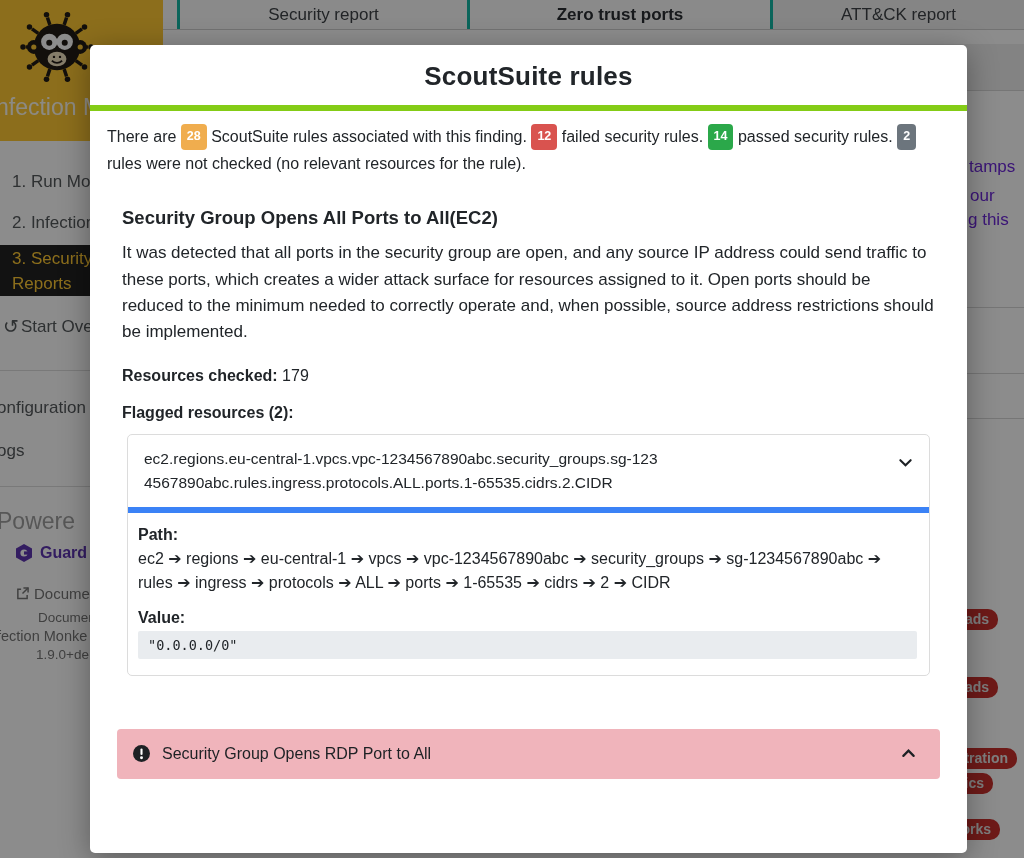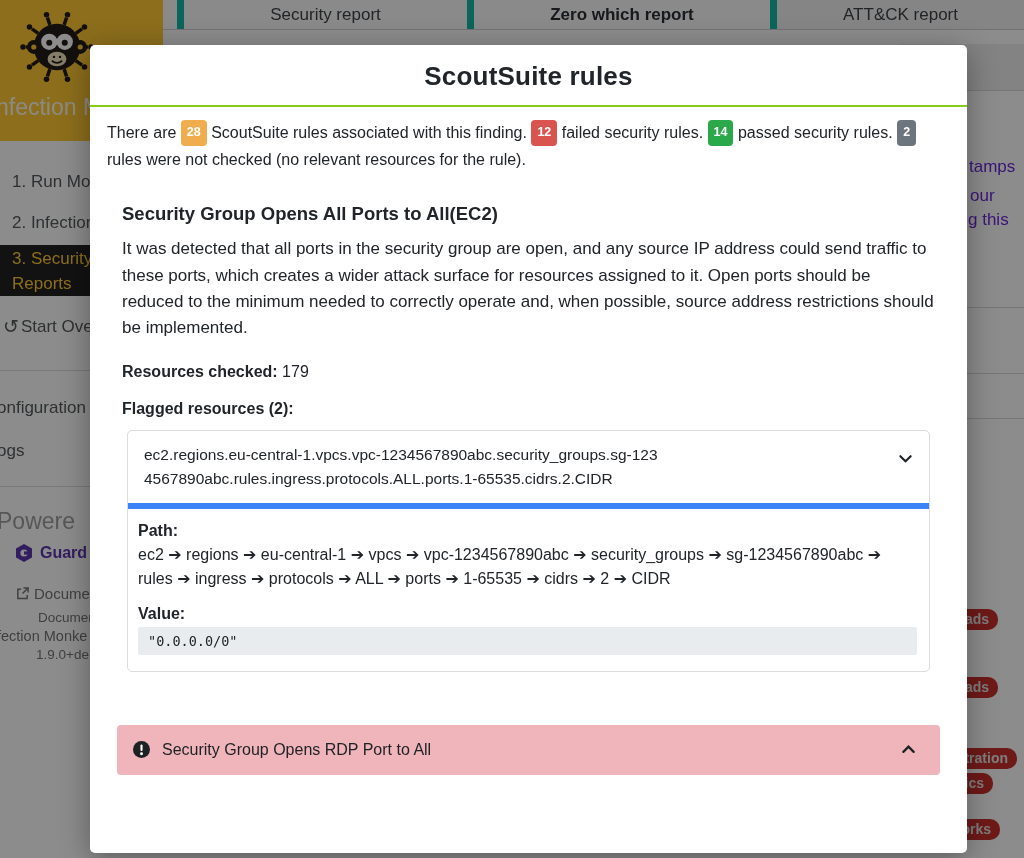--- a/index.html
+++ b/index.html
@@ -24,39 +24,39 @@
   .logs{position:absolute;left:-3px;top:441px;font-size:17px;color:#55595c;}
   .powered{position:absolute;left:-3px;top:508px;font-size:23px;color:#9e9e9e;white-space:nowrap;}
   .gc-row{position:absolute;left:14px;top:543px;display:flex;align-items:center;gap:6px;}
   .gc-text{font-size:16px;font-weight:bold;color:#5e35b1;white-space:nowrap;}
   .docs-row{position:absolute;left:16px;top:585px;display:flex;align-items:center;gap:5px;font-size:15px;color:#757575;white-space:nowrap;}
   .license{position:absolute;left:38px;top:610px;font-size:13.5px;color:#757575;}
   .appname{position:absolute;left:-3px;top:628px;font-size:14.5px;color:#757575;white-space:nowrap;}
   .version{position:absolute;left:36px;top:647px;font-size:13.5px;color:#757575;}
 
   .tabstrip{position:absolute;left:163px;top:0;right:0;height:30px;background:#fbfbfb;border-bottom:1px solid #cfcfcf;display:flex;box-sizing:border-box;}
-  .tab{display:flex;align-items:center;justify-content:center;font-size:17px;color:#3e4347;border-left:7px solid #14b8a6;box-sizing:border-box;height:100%;}
+  .tab{display:flex;align-items:center;justify-content:center;font-size:17px;color:#3e4347;border-left:3px solid #14b8a6;box-sizing:border-box;height:100%;}
   .tab-spacer{width:14px;border-left:none;}
   .tab-1{width:290px;}
   .tab-2{width:303px;font-weight:bold;color:#2b2f33;}
   .tab-3{flex:1;background:#f3f3f3;}
 
   .rb-box{position:absolute;left:900px;right:0;top:44px;height:46px;background:#efefef;border-bottom:1px solid #d8d8d8;}
   .rb-text{position:absolute;font-size:17px;color:#6d28d9;white-space:nowrap;}
   .rb-t1{left:969px;top:157px;} .rb-t2{left:970px;top:186px;} .rb-t3{left:968px;top:210px;}
   .rb-line{position:absolute;left:900px;right:0;border-top:1px solid #d8d8d8;}
   .rb-l1{top:307px;} .rb-l2{top:373px;} .rb-l3{top:418px;}
   .rb-badge{position:absolute;background:#c9302c;color:#e5e5e5;font-weight:bold;font-size:14px;padding:2px 9px 3px;border-radius:10px;white-space:nowrap;}
   .rb-b1{top:609px;right:26px;} .rb-b2{top:677px;right:26px;} .rb-b3{top:748px;right:7px;}
   .rb-b4{top:773px;right:31px;} .rb-b5{top:819px;right:24px;}
 
   
   .backdrop{position:absolute;inset:0;background:rgba(0,0,0,.45);z-index:5;}
   .modal{position:absolute;left:90px;top:45px;width:877px;height:808px;background:#fff;z-index:10;border-radius:5px;box-shadow:0 6px 30px rgba(0,0,0,.35);box-sizing:border-box;overflow:hidden;}
-  .modal-header{padding:16px 17px 13px;border-bottom:2px solid #84cc16;text-align:center;}
+  .modal-header{padding:16px 17px 13px;border-bottom:6px solid #84cc16;text-align:center;}
   .modal-title{font-size:26px;font-weight:600;color:#212529;letter-spacing:.2px;}
   .modal-body{padding:12px 17px 0;}
   .summary{font-size:16px;line-height:1.7;color:#212529;margin:0 0 12px;}
   .badge{display:inline-block;color:#fff;font-weight:bold;font-size:12.5px;padding:2px 6px 3px;border-radius:4px;vertical-align:2px;}
   .badge-total{background:#f0ad4e;} .badge-failed{background:#d9534f;}
   .badge-passed{background:#2ba84a;} .badge-unchecked{background:#6c757d;}
 
   .rule-card{margin:0 10px;}
   .rule-header{background:#f0b4bb;border-radius:4px;height:50px;display:flex;align-items:center;padding:0 24px 0 16px;cursor:pointer;}
   .rule-title{font-size:16px;color:#1d2124;margin-left:12px;}
@@ -160,21 +160,21 @@
       <span>Documen</span>
     </div>
     <div class="license">Documen</div>
     <div class="appname">fection Monke</div>
     <div class="version">1.9.0+de</div>
   </div>
 
   <div class="tabstrip">
     <div class="tab tab-spacer"></div>
     <div class="tab tab-1">Security report</div>
-    <div class="tab tab-2">Zero which report</div>
+    <div class="tab tab-2">Zero trust ports</div>
     <div class="tab tab-3">ATT&amp;CK report</div>
   </div>
 
   <div class="rb-box"></div>
   <div class="rb-text rb-t1">tamps</div>
   <div class="rb-text rb-t2">our</div>
   <div class="rb-text rb-t3">g this</div>
   <div class="rb-line rb-l1"></div>
   <div class="rb-line rb-l2"></div>
   <div class="rb-line rb-l3"></div>

